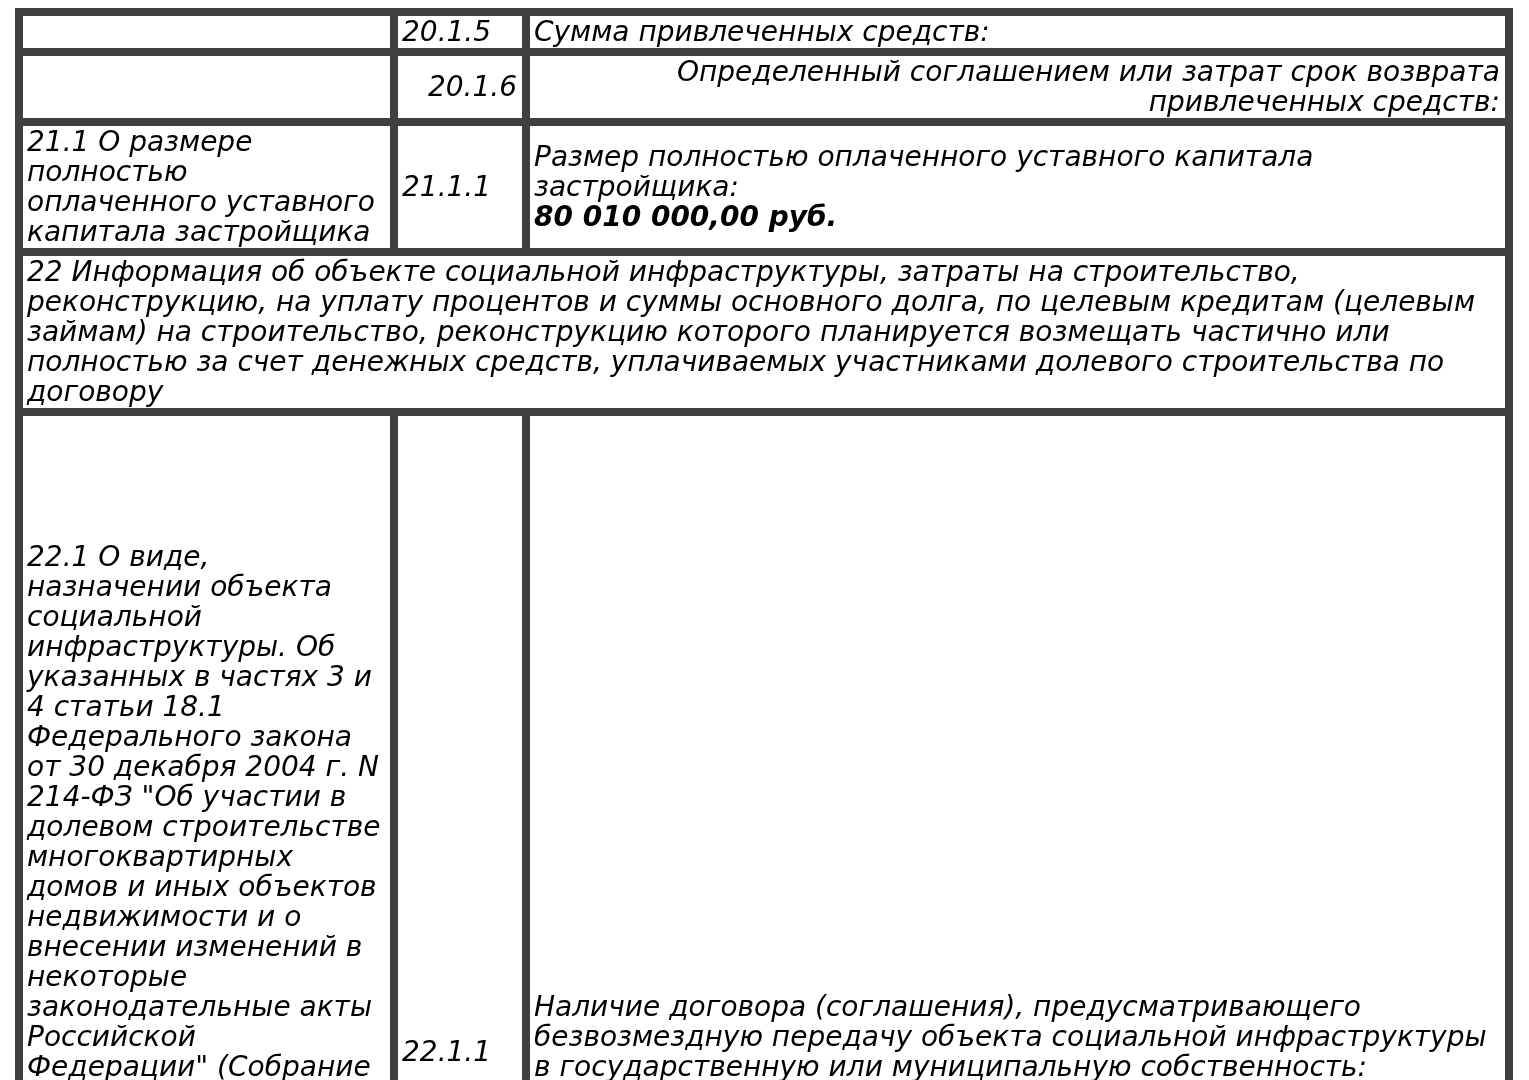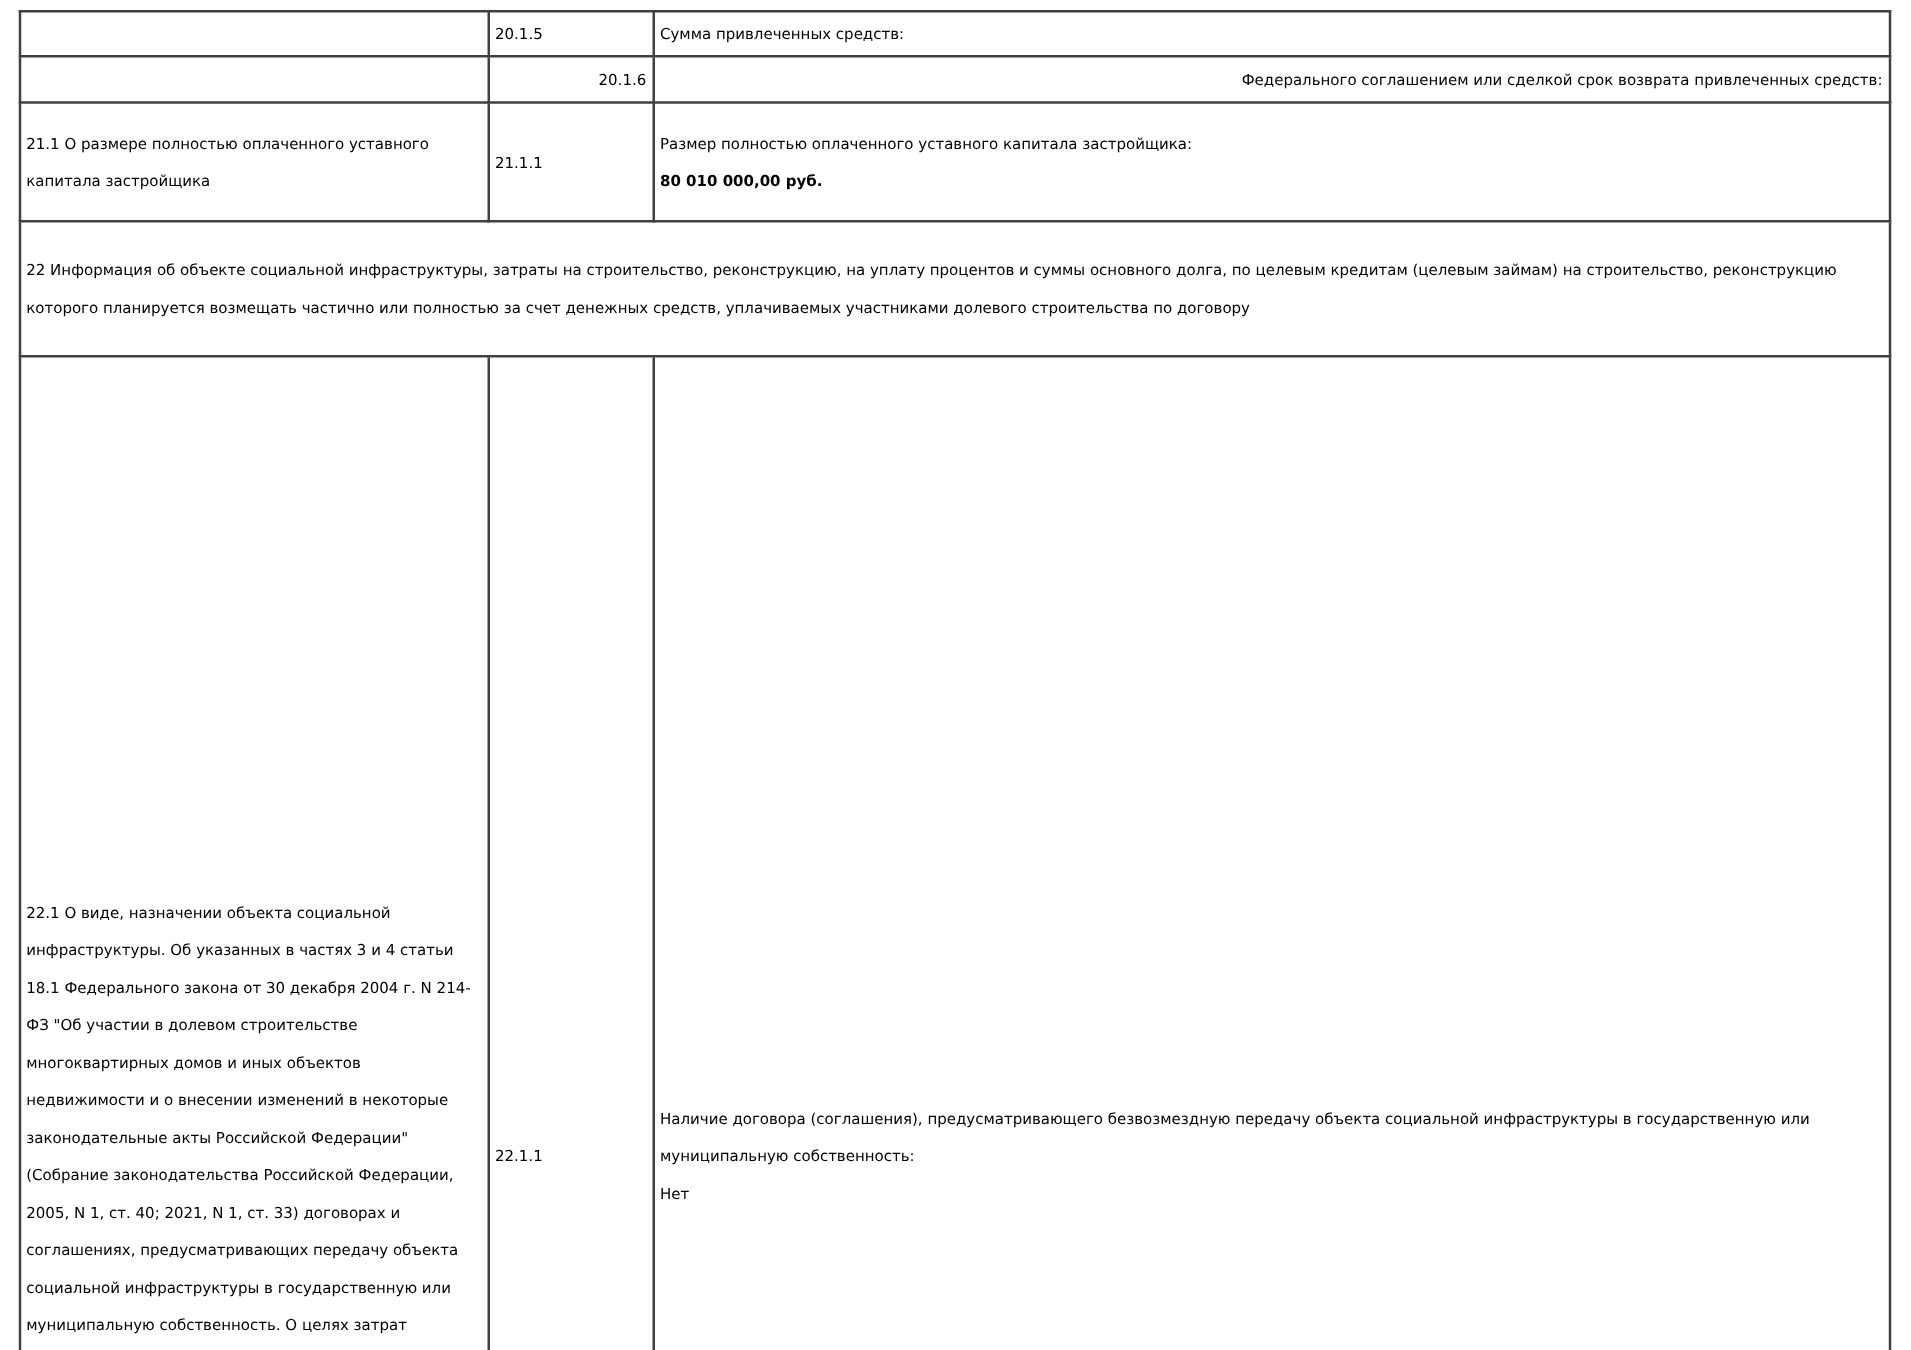--- a/index.html
+++ b/index.html
@@ -14,27 +14,28 @@
     color: #000000;
     font-family: "DejaVu Sans", "Liberation Sans", sans-serif;
   }
   table.decl {
     border-collapse: collapse;
     table-layout: fixed;
     width: 1498px;
     margin: 8px 0 0 15px;
   }
   table.decl td {
-    border: 2px solid #404040;
-    font-size: 12px;
+    border: 8px solid #404040;
+    font-size: 28px;
     line-height: 30px;
     padding: 1px 5px 1px 4px;
     vertical-align: middle;
     overflow: hidden;
     word-wrap: break-word;
+    font-style: italic;
   }
   td.col-desc   { }
   td.col-num    { }
   td.col-text   { }
   td.section-header { }
   td.top-align  { vertical-align: top; }
   .value-bold   { font-weight: bold; }
   .value-plain  { font-weight: normal; }
   tr.r-small  { height: 36px; }
   tr.r-small2 { height: 37px; text-align: right; }
@@ -57,21 +58,21 @@
 
     <tr class="r-small">
       <td class="col-desc"></td>
       <td class="col-num">20.1.5</td>
       <td class="col-text">Сумма привлеченных средств:</td>
     </tr>
 
     <tr class="r-small2">
       <td class="col-desc"></td>
       <td class="col-num">20.1.6</td>
-      <td class="col-text">Федерального соглашением или сделкой срок возврата привлеченных средств:</td>
+      <td class="col-text">Определенный соглашением или затрат срок возврата привлеченных средств:</td>
     </tr>
 
 
 
     <tr class="r-mid">
       <td class="col-desc">21.1 О размере полностью оплаченного уставного капитала застройщика</td>
       <td class="col-num">21.1.1</td>
       <td class="col-text">
         <div>Размер полностью оплаченного уставного капитала застройщика:</div>
         <div class="value-bold">80 010 000,00 руб.</div>

